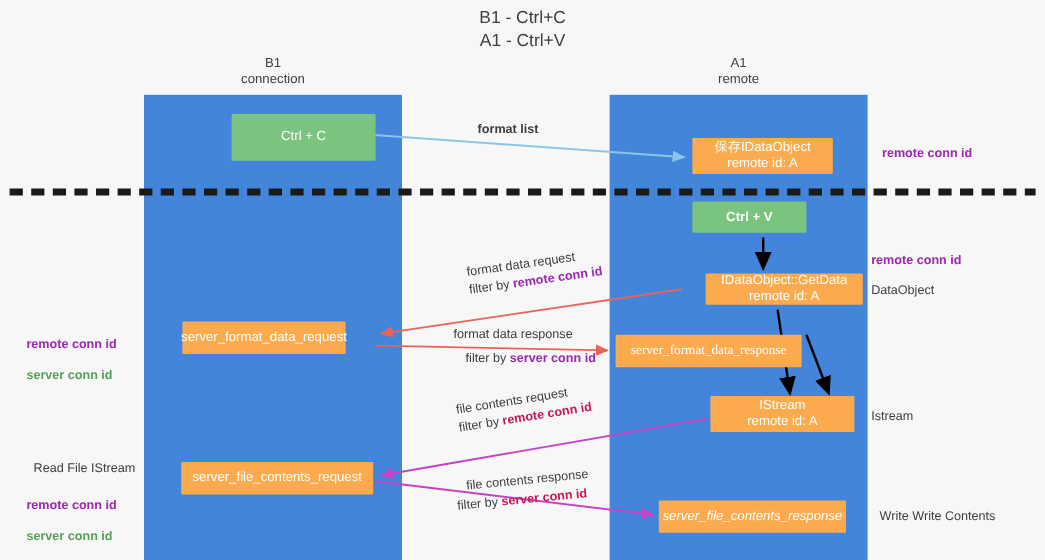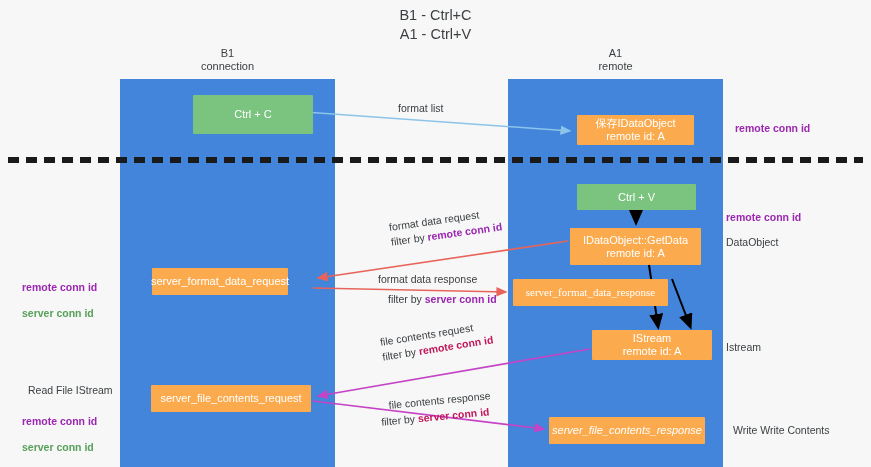--- a/index.html
+++ b/index.html
@@ -34,22 +34,22 @@
     position:absolute;box-sizing:border-box;
     display:flex;align-items:center;justify-content:center;
     text-align:center;color:#ffffff;font-size:11px;line-height:13px;
     white-space:pre-line;border-radius:1px;
   }
   .green{background:#7ac47f;}
   .orange{background:#fbab4e;}
 
   #n-ctrlc   {left:157px;top:95px; width:120px;height:39px;margin-left:36px;}
   #n-idata   {left:577px;top:115px;width:117px;height:30px;}
-  #n-ctrlv   {left:577px;top:184px;width:119px;height:26px;}
-  #n-getdata {left:570px;top:228px;width:131px;height:37px;}
+  #n-ctrlv   {left:577px;top:168px;width:95px;height:26px;font-weight:bold;}
+  #n-getdata {left:588px;top:228px;width:131px;height:26px;}
   #n-sfdreq  {left:152px;top:268px;width:136px;height:27px;}
   #n-sfdresp {left:513px;top:279px;width:155px;height:27px;font-family:Liberation Serif, serif;}
   #n-istream {left:592px;top:330px;width:120px;height:30px;}
   #n-sfcreq  {left:151px;top:385px;width:160px;height:27px;}
   #n-sfcresp {left:549px;top:417px;width:156px;height:27px;font-style:italic;}
 
   
   .side{
     position:absolute;font-size:10.5px;line-height:13px;white-space:pre-line;
   }
@@ -67,21 +67,21 @@
 
   
   .elabel{
     position:absolute;font-size:10.5px;line-height:14px;color:#3c4043;
     white-space:nowrap;
   }
   .elabel b{font-weight:bold;}
   .b-purple{color:#9c27b0;}
   .b-magenta{color:#c2185b;}
 
-  #e-formatlist{left:398px;top:101px;}
+  #e-formatlist{left:398px;top:101px;font-weight:bold;}
   #e-fdreq   {left:388px;top:220px;transform:rotate(-8deg);transform-origin:left top;}
   #e-fdresp  {left:378px;top:272px;}
   #e-fcreq   {left:379px;top:335px;transform:rotate(-9deg);transform-origin:left top;}
   #e-fcresp  {left:388px;top:398px;transform:rotate(-5.5deg);transform-origin:left top;}
 
   
   #divider{
     position:absolute;left:8px;top:158px;width:855px;height:5px;
   }
   svg.overlay{position:absolute;left:0;top:0;width:871px;height:467px;overflow:visible;}

